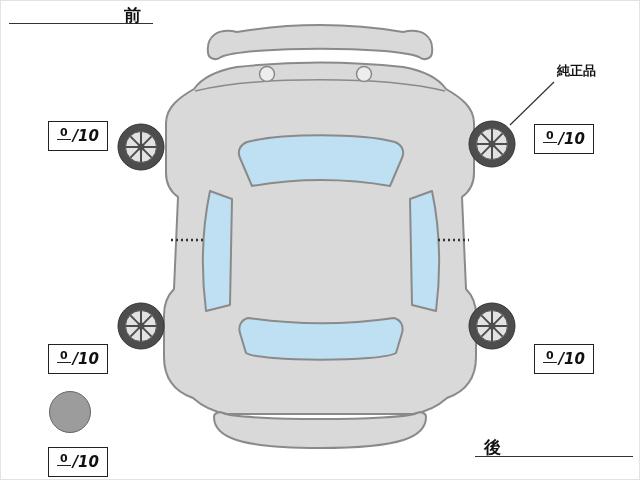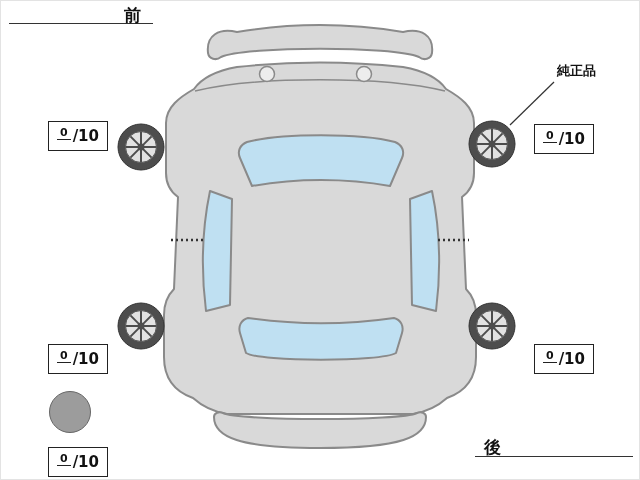--- a/index.html
+++ b/index.html
@@ -27,21 +27,21 @@
 
   .jp-label{position:absolute;font-weight:bold;white-space:nowrap;}
   .label-front{left:123px;top:3px;font-size:17px;}
   .label-rear{left:483px;top:435px;font-size:17px;}
   .label-genuine{left:556px;top:61px;font-size:13px;}
 
   .score-box{position:absolute;width:60px;height:30px;background:#fff;border:1px solid #222;
              box-sizing:border-box;display:flex;align-items:center;justify-content:center;}
   .score-val{font-size:11px;font-weight:bold;border-bottom:1.5px solid #222;
              padding:0 3px 1px 3px;margin-right:2px;transform:translateY(-3px);line-height:1;}
-  .score-den{font-size:15px;font-weight:bold;line-height:1;}
+  .score-den{font-size:15px;font-weight:bold;line-height:1;font-style:italic;}
   .box-front-left{left:47px;top:120px;}
   .box-front-right{left:533px;top:123px;}
   .box-rear-left{left:47px;top:343px;}
   .box-rear-right{left:533px;top:343px;}
   .box-spare{left:47px;top:446px;}
 
   .spare-circle{position:absolute;left:48px;top:390px;width:42px;height:42px;border-radius:50%;
                 background:var(--spare-fill);border:1.5px solid #666;box-sizing:border-box;}
 </style>
 </head>

